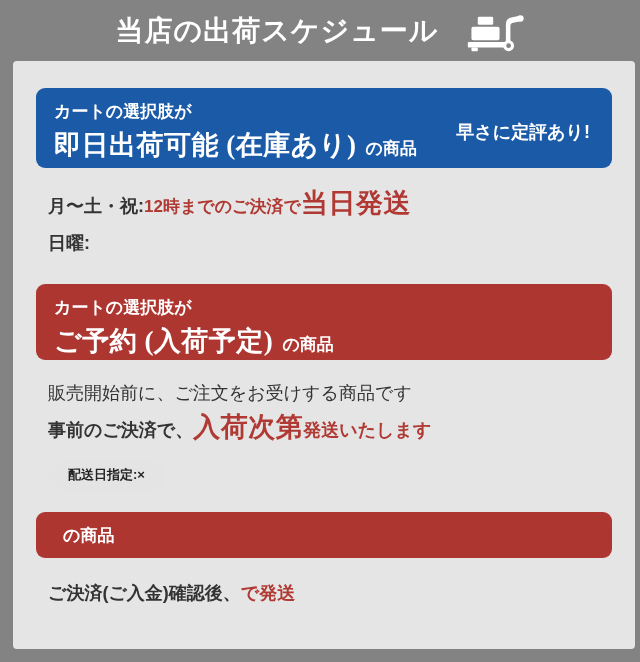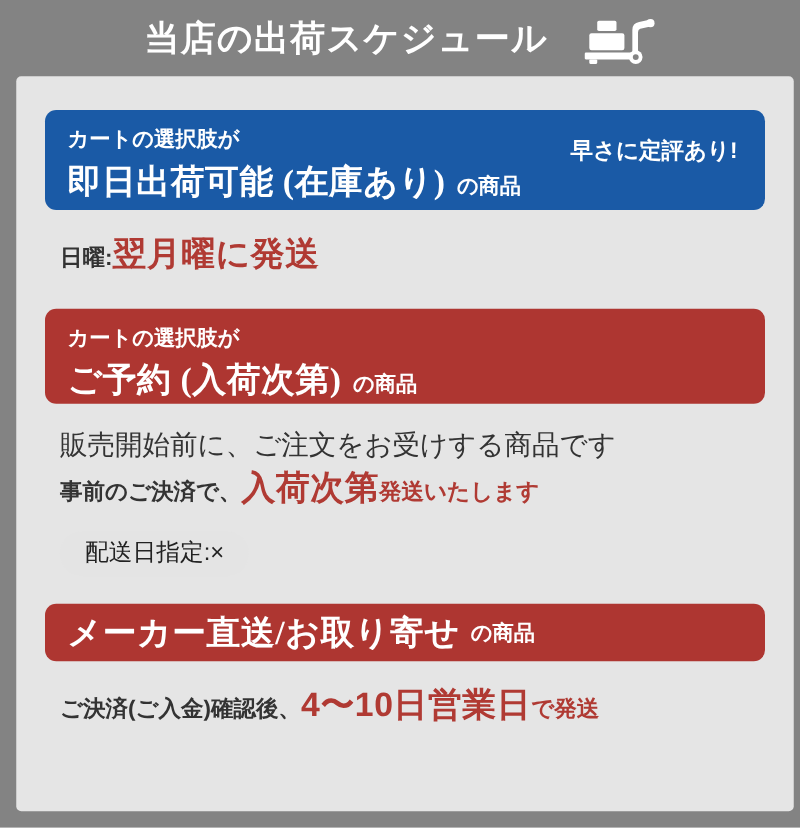--- a/index.html
+++ b/index.html
@@ -38,37 +38,37 @@
   .banner.blue { background:#1a5aa6; margin-top:27px; height:80px; }
   .banner.red  { background:#ae3631; height:76px; }
   .banner.red.single {
     height:46px; display:flex; align-items:center; padding-top:0; padding-bottom:0;
   }
   .banner-small { font-size:17px; font-weight:bold; line-height:1.5; }
   .banner-bigline { display:flex; align-items:baseline; margin-top:2px; }
   .banner-big { font-size:27px; font-weight:bold; letter-spacing:0.5px;font-family:Liberation Serif, serif; }
   .banner-suffix { font-size:17px; font-weight:bold; margin-left:9px; }
   .banner-badge {
-    position:absolute; right:22px; bottom:36px;
+    position:absolute; right:22px; bottom:24px;
     font-size:18px; font-weight:bold;
   }
 
   
   .txt { padding:17px 35px 0; color:#333333; }
   .row { display:flex; align-items:baseline; line-height:37px; }
   .lbl   { font-size:18px; font-weight:bold; color:#333333; }
-  .plain { font-size:22px; color:#333333; line-height:32px;font-family:Liberation Serif, serif; }
+  .plain { font-size:18px; color:#333333; line-height:32px;font-family:Liberation Serif, serif; }
   .red-mid { font-size:17px; font-weight:bold; color:#b03a33; }
   .red-big { font-size:27px; font-weight:bold; color:#b03a33; letter-spacing:0.5px; }
   .red-tail{ font-size:18px; font-weight:bold; color:#b03a33; }
 
   .pill {
     display:inline-block; margin:13px 0 0 0;
     background:#e4e4e4; color:#222222;
-    font-size:19px; font-weight:normal;
+    font-size:13px; font-weight:bold;
     padding:4px 20px 6px; border-radius:18px;
   }
   .gap-b { margin-bottom:22px; }
 </style>
 </head>
 <body>
 
 <div class="header">
   <span class="header-title">当店の出荷スケジュール</span>
   <span class="header-icon">
@@ -93,50 +93,52 @@
     <div class="banner-small">カートの選択肢が</div>
     <div class="banner-bigline">
       <span class="banner-big">即日出荷可能 (在庫あり)</span>
       <span class="banner-suffix">の商品</span>
     </div>
     <span class="banner-badge">早さに定評あり!</span>
   </div>
 
   <div class="txt gap-b">
     <div class="row">
+      <span class="lbl">月〜土・祝:</span>
+      <span class="red-mid">12時までのご決済で</span>
+      <span class="red-big">当日発送</span>
+    </div>
+    <div class="row">
       <span class="lbl">日曜:</span>
-      <span class="red-big">翌月曜に発送</span>
     </div>
   </div>
 
   <div class="banner red">
     <div class="banner-small">カートの選択肢が</div>
     <div class="banner-bigline">
-      <span class="banner-big">ご予約 (入荷次第)</span>
+      <span class="banner-big">ご予約 (入荷予定)</span>
       <span class="banner-suffix">の商品</span>
     </div>
   </div>
 
   <div class="txt gap-b">
     <div class="plain">販売開始前に、ご注文をお受けする商品です</div>
     <div class="row">
       <span class="lbl">事前のご決済で、</span>
       <span class="red-big">入荷次第</span>
       <span class="red-tail">発送いたします</span>
     </div>
     <span class="pill">配送日指定:×</span>
   </div>
 
   <div class="banner red single">
-    <span class="banner-big">メーカー直送/お取り寄せ</span>
     <span class="banner-suffix">の商品</span>
   </div>
 
   <div class="txt">
     <div class="row">
       <span class="lbl">ご決済(ご入金)確認後、</span>
-      <span class="red-big">4〜10日営業日</span>
       <span class="red-tail">で発送</span>
     </div>
 
   </div>
 
 </div>
 
 </body></html>

